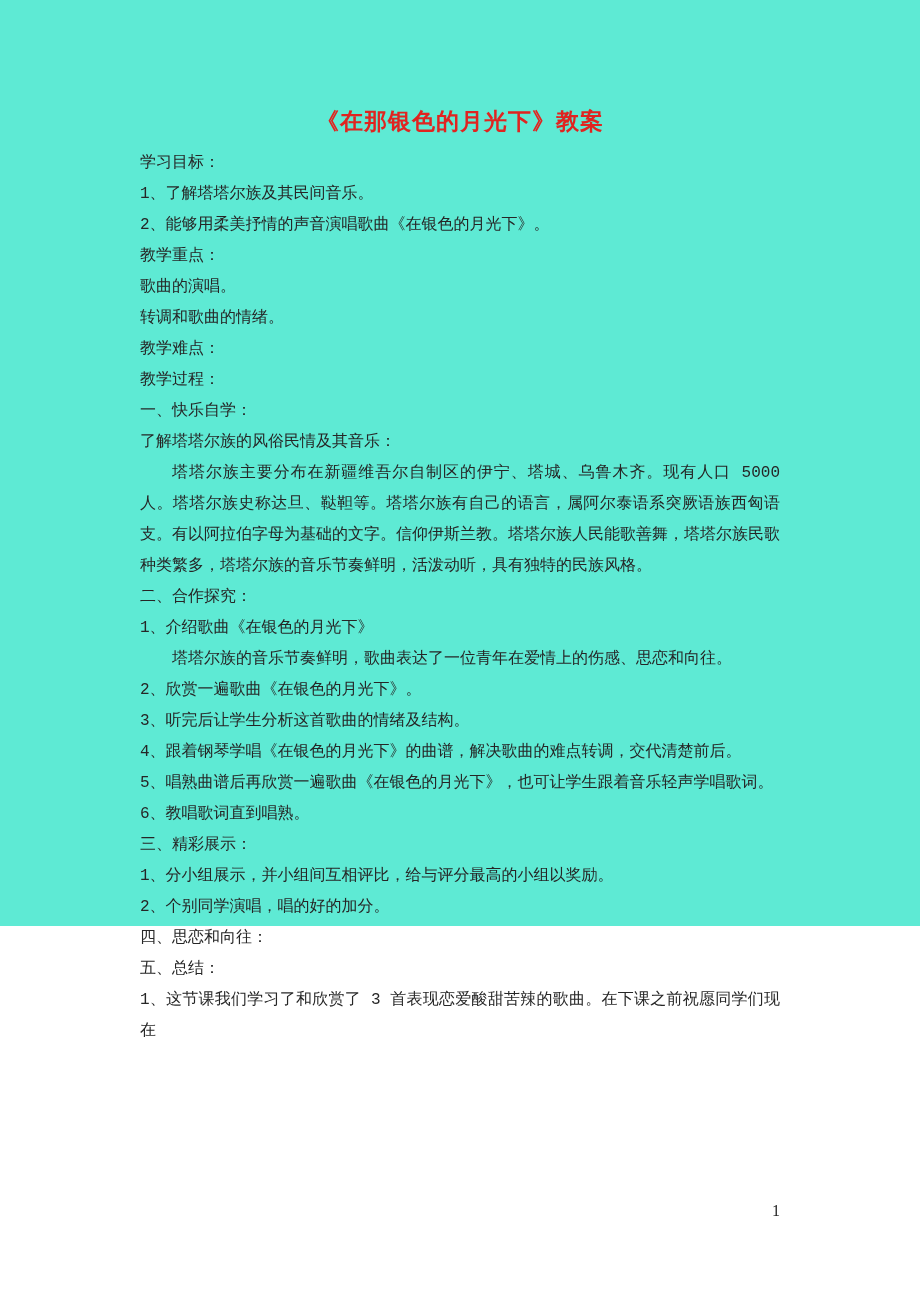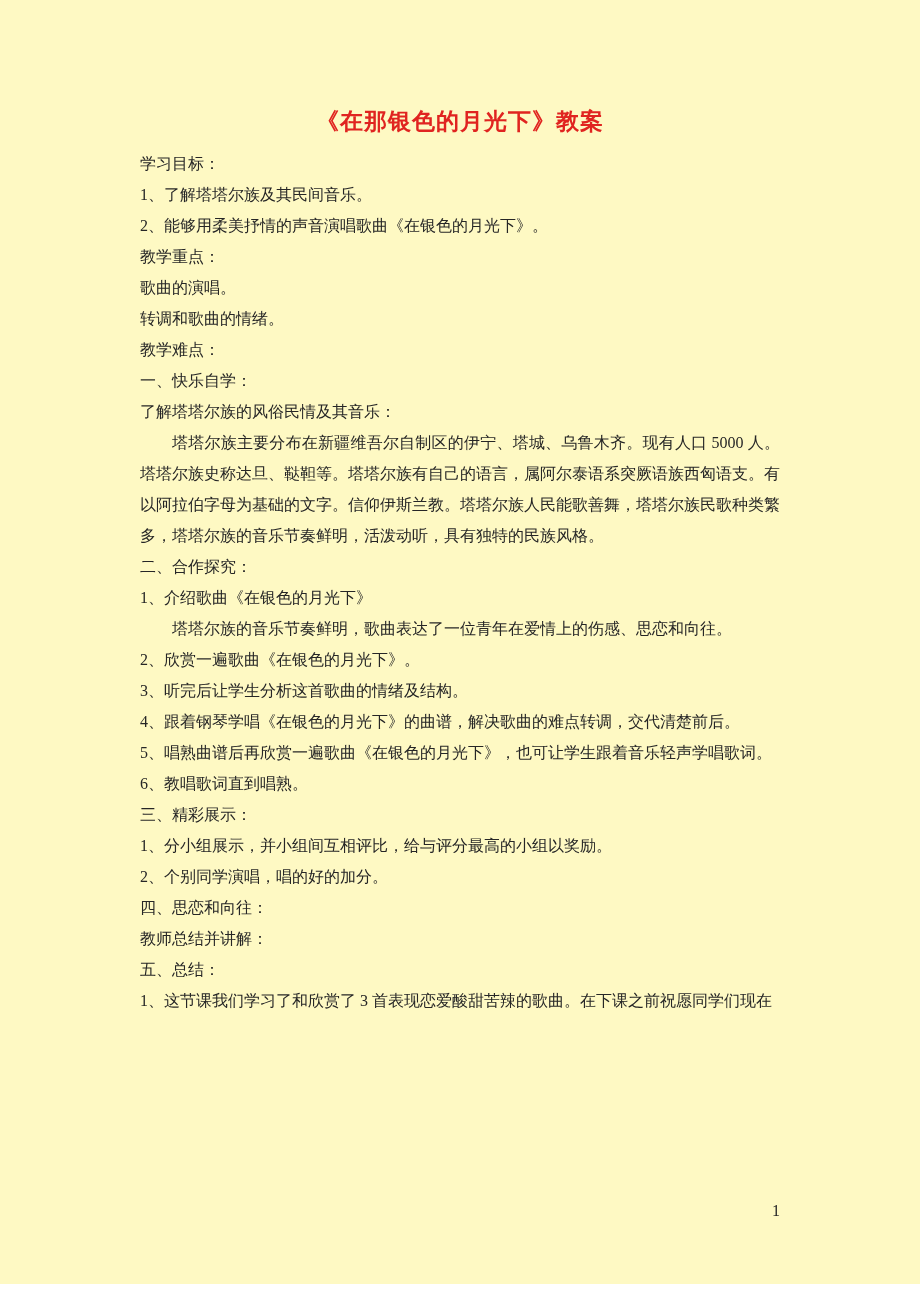--- a/index.html
+++ b/index.html
@@ -12,22 +12,22 @@
     height: 1302px;
     position: relative;
     font-family: "Liberation Serif", "DejaVu Serif", serif;
     color: #262626;
     overflow: hidden;
   }
   .page {
     position: absolute;
     top: 0; left: 0;
     width: 920px;
-    height: 1284px;
-    background: #fef9c3;
+    height: 926px;
+    background: #5eead4;
   }
   .doc-title {
     margin: 0;
     position: absolute;
     top: 106px;
     left: 140px;
     width: 640px;
     text-align: center;
     font-size: 23px;
     font-weight: bold;
@@ -40,20 +40,21 @@
     left: 140px;
     width: 640px;
   }
   .doc-body p {
     margin: 0;
     font-size: 16px;
     line-height: 31px;
     text-align: justify;
     text-justify: inter-ideograph;
     word-break: break-all;
+    font-family: Liberation Mono, monospace;
   }
   .doc-body p.indent {
     text-indent: 2em;
   }
   .doc-footer {
     position: absolute;
     top: 1200px;
     left: 140px;
     width: 640px;
     text-align: right;
@@ -69,34 +70,34 @@
   <h1 class="doc-title" style="color: rgb(224, 36, 32);">《在那银色的月光下》教案</h1>
 
   <div class="doc-body">
       <p>学习目标：</p>
       <p>1、了解塔塔尔族及其民间音乐。</p>
       <p>2、能够用柔美抒情的声音演唱歌曲《在银色的月光下》。</p>
       <p>教学重点：</p>
       <p>歌曲的演唱。</p>
       <p>转调和歌曲的情绪。</p>
       <p>教学难点：</p>
+      <p>教学过程：</p>
       <p>一、快乐自学：</p>
       <p>了解塔塔尔族的风俗民情及其音乐：</p>
       <p class="indent">塔塔尔族主要分布在新疆维吾尔自制区的伊宁、塔城、乌鲁木齐。现有人口 5000 人。塔塔尔族史称达旦、鞑靼等。塔塔尔族有自己的语言，属阿尔泰语系突厥语族西匈语支。有以阿拉伯字母为基础的文字。信仰伊斯兰教。塔塔尔族人民能歌善舞，塔塔尔族民歌种类繁多，塔塔尔族的音乐节奏鲜明，活泼动听，具有独特的民族风格。</p>
       <p>二、合作探究：</p>
       <p>1、介绍歌曲《在银色的月光下》</p>
       <p class="indent">塔塔尔族的音乐节奏鲜明，歌曲表达了一位青年在爱情上的伤感、思恋和向往。</p>
       <p>2、欣赏一遍歌曲《在银色的月光下》。</p>
       <p>3、听完后让学生分析这首歌曲的情绪及结构。</p>
       <p>4、跟着钢琴学唱《在银色的月光下》的曲谱，解决歌曲的难点转调，交代清楚前后。</p>
       <p>5、唱熟曲谱后再欣赏一遍歌曲《在银色的月光下》，也可让学生跟着音乐轻声学唱歌词。</p>
       <p>6、教唱歌词直到唱熟。</p>
       <p>三、精彩展示：</p>
       <p>1、分小组展示，并小组间互相评比，给与评分最高的小组以奖励。</p>
       <p>2、个别同学演唱，唱的好的加分。</p>
       <p>四、思恋和向往：</p>
-      <p>教师总结并讲解：</p>
       <p>五、总结：</p>
       <p>1、这节课我们学习了和欣赏了 3 首表现恋爱酸甜苦辣的歌曲。在下课之前祝愿同学们现在</p>
     </div>
 
   <div class="doc-footer">1</div>
 </div>
 
 </body></html>

